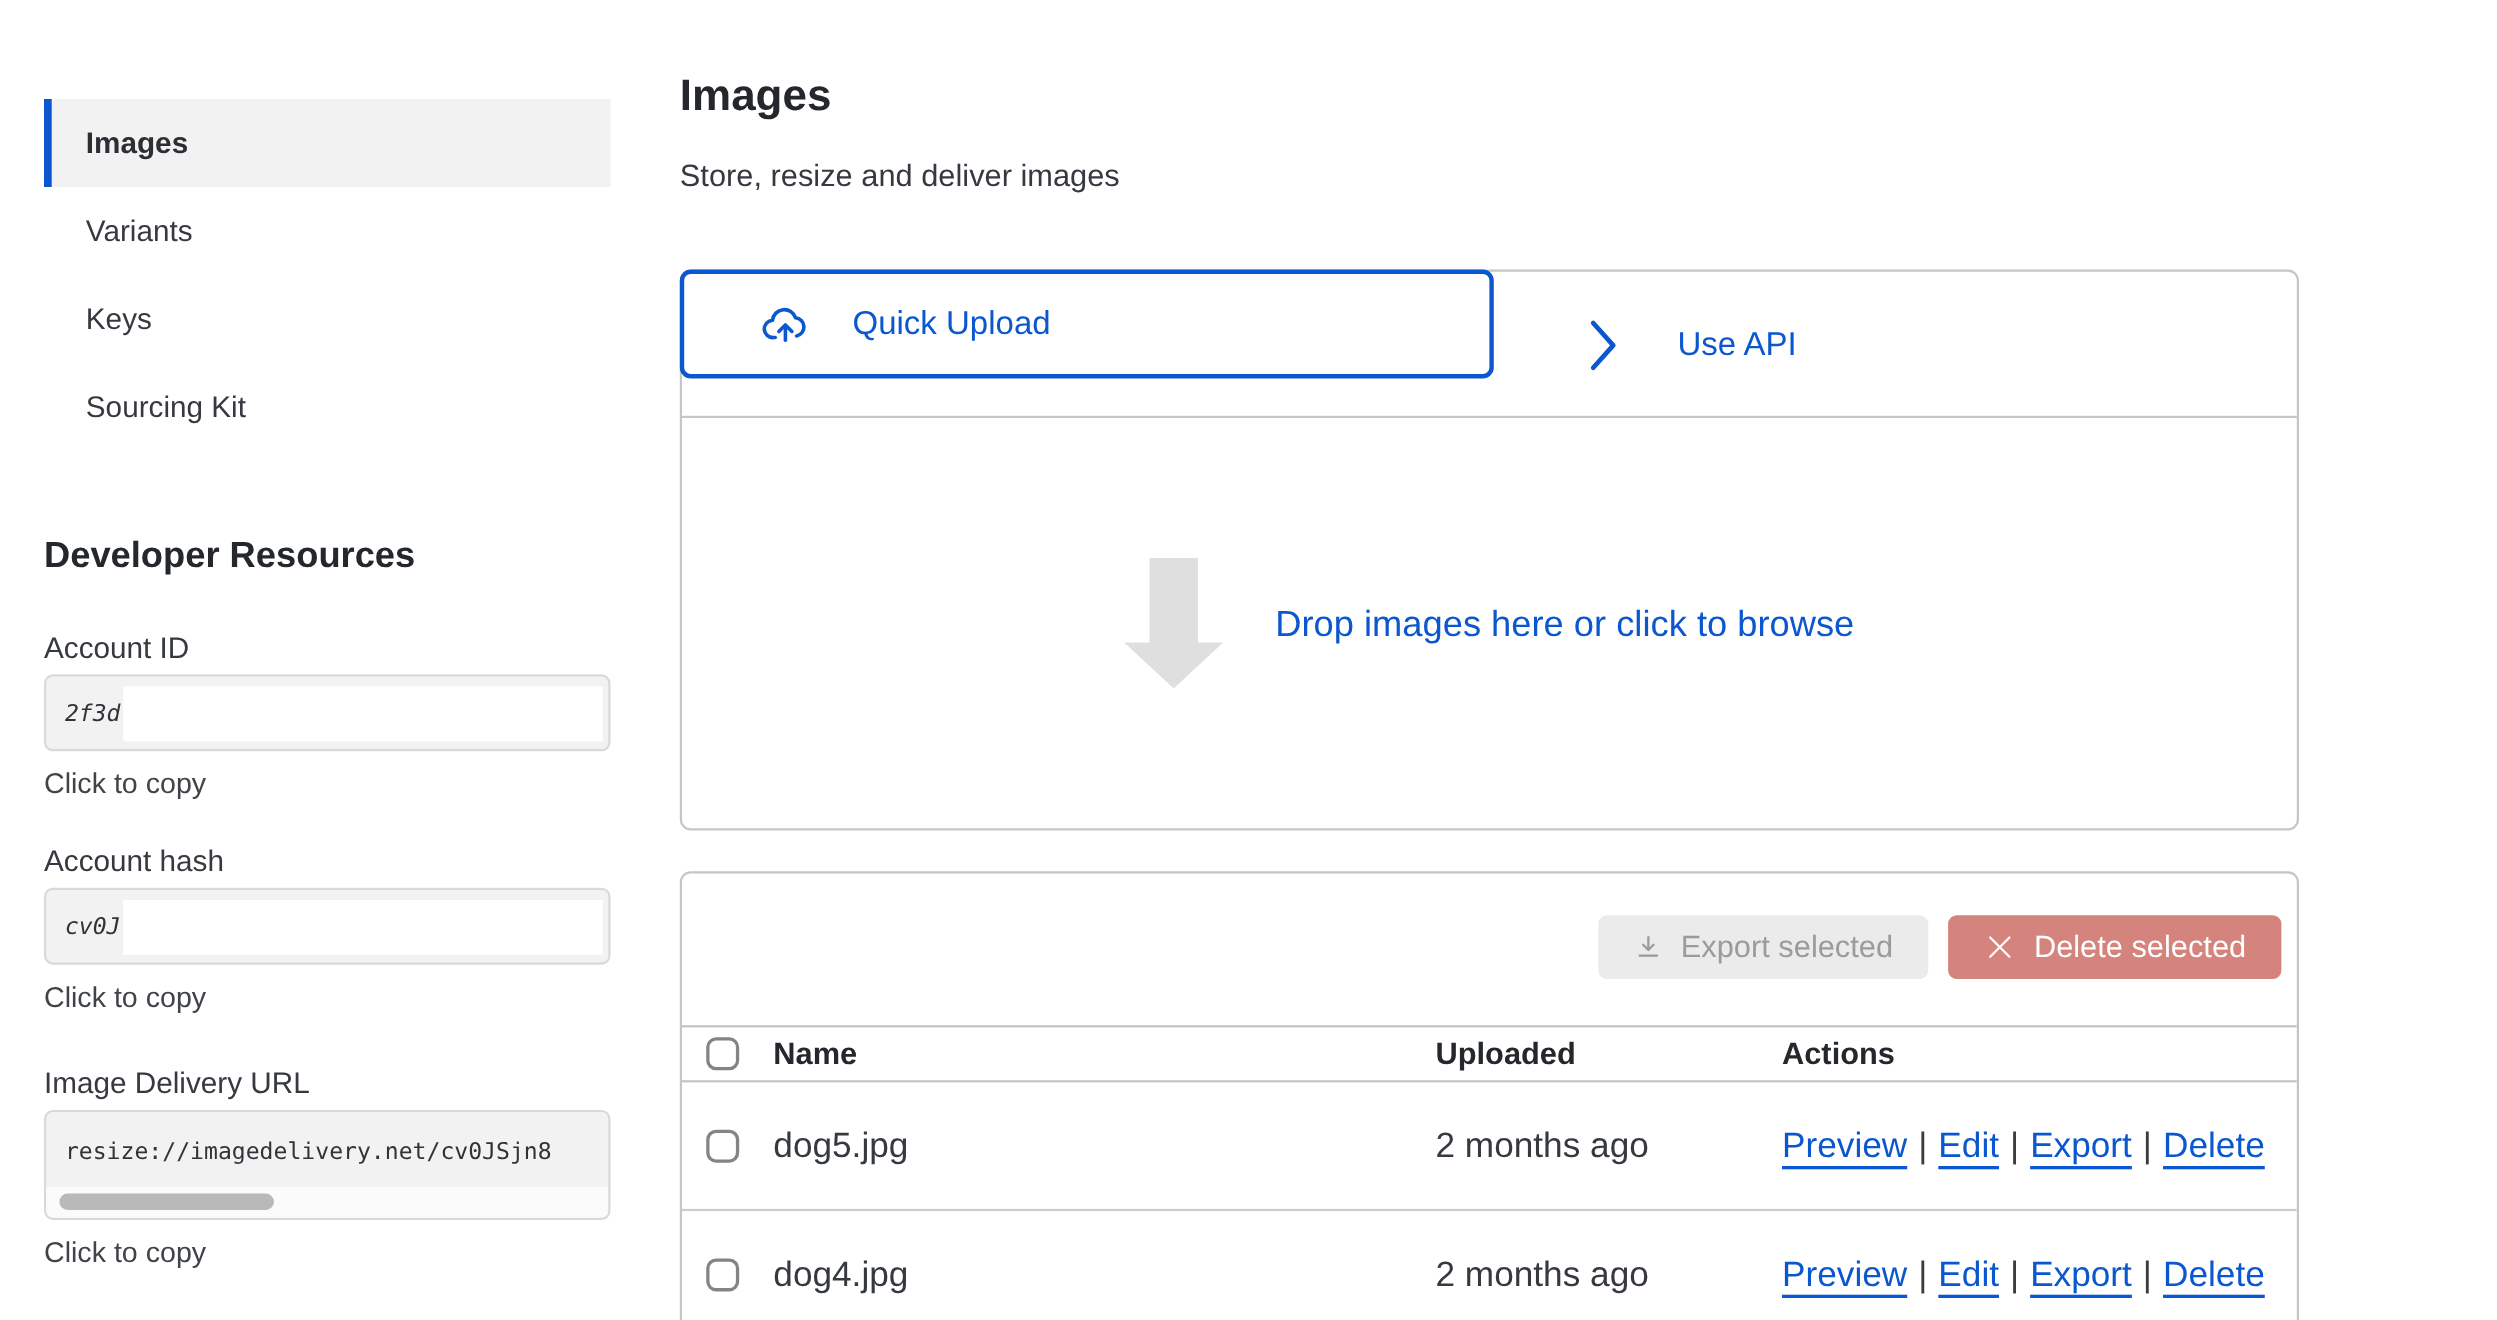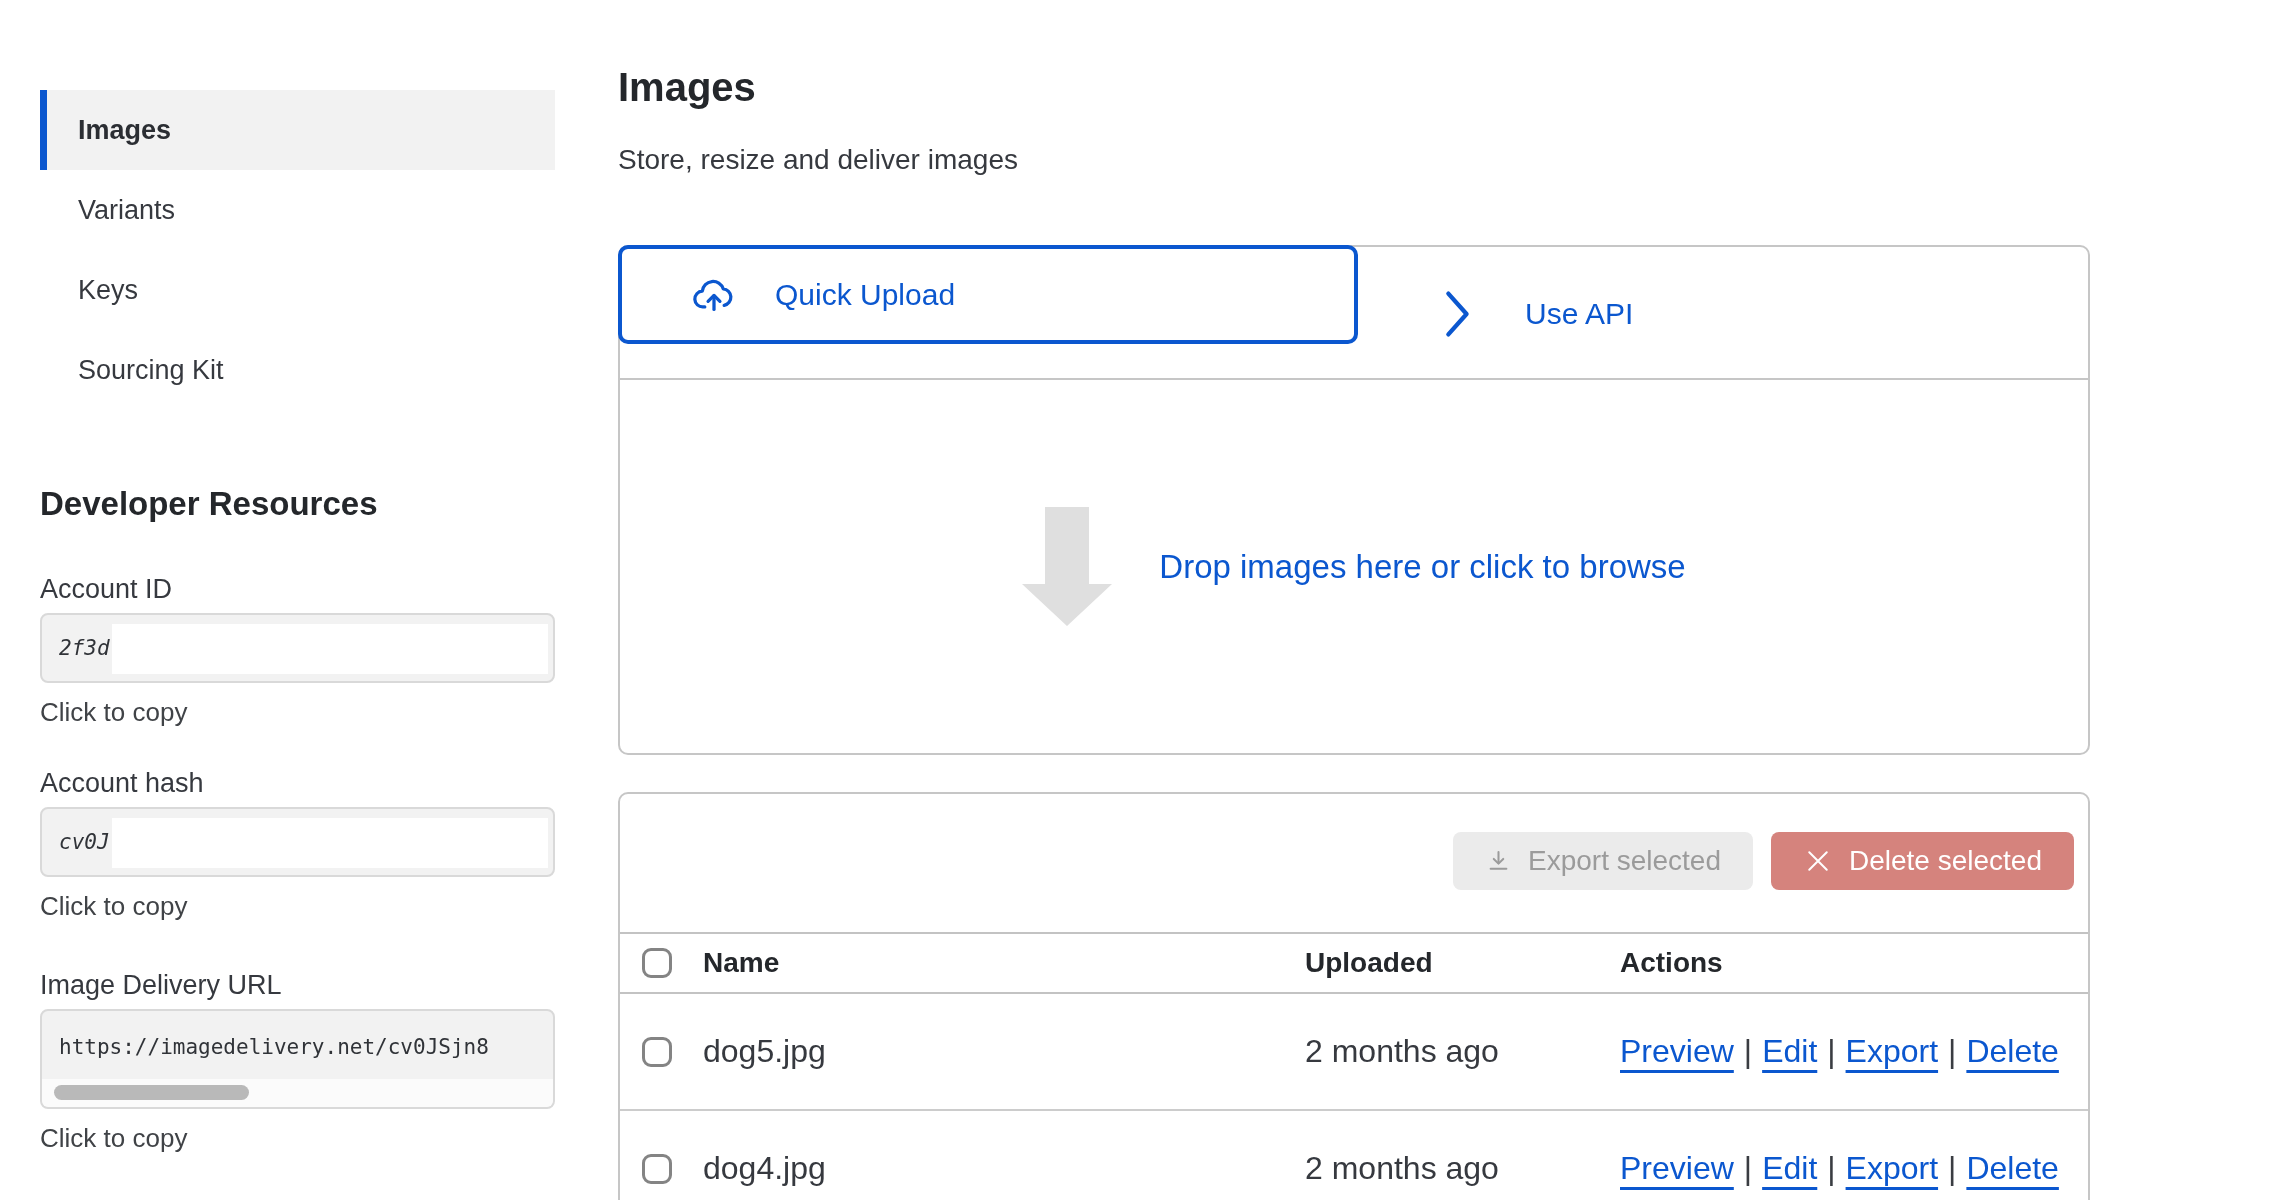--- a/index.html
+++ b/index.html
@@ -98,21 +98,21 @@
     height: 58px; border: none; border-radius: 8px;
     display: flex; align-items: center; gap: 16px;
     font-family: "Liberation Sans", sans-serif; font-size: 28px;
     padding: 0 32px; cursor: pointer;
   }
   .btn-export { background: #ebebeb; color: #9b9b9b; }
   .btn-delete { background: #d5837d; color: #ffffff; }
 
   .lib-table { margin-top: 42px; }
   .thead {
-    height: 62px; border-top: 2px solid #c3c3c3; border-bottom: 2px solid #c3c3c3;
+    height: 52px; border-top: 2px solid #c3c3c3; border-bottom: 2px solid #c3c3c3;
     display: grid; grid-template-columns: 61px 602px 315px 1fr;
     align-items: center; padding-left: 22px;
     font-weight: 700; font-size: 28px; color: #24272b;
   }
   .trow {
     height: 117px; border-bottom: 2px solid #cccccc;
     display: grid; grid-template-columns: 61px 602px 315px 1fr;
     align-items: center; padding-left: 22px;
     font-size: 32px; color: #36393f;
   }
@@ -159,21 +159,21 @@
 
   <div class="field-label tight">Account hash</div>
   <div class="valuebox">
     <span>cv0J</span>
     <span class="redact"></span>
   </div>
   <div class="helper">Click to copy</div>
 
   <div class="field-label url">Image Delivery URL</div>
   <div class="urlbox">
-    <div class="url-text">https://imagedelivery.net/cv0JSjn8</div>
+    <div class="url-text">resize://imagedelivery.net/cv0JSjn8</div>
     <div class="scroll-track">
       <div class="scroll-thumb"></div>
     </div>
   </div>
   <div class="helper">Click to copy</div>
 </aside>
 
 <main class="main">
   <h1 class="page-title">Images</h1>
   <p class="page-subtitle">Store, resize and deliver images</p>

